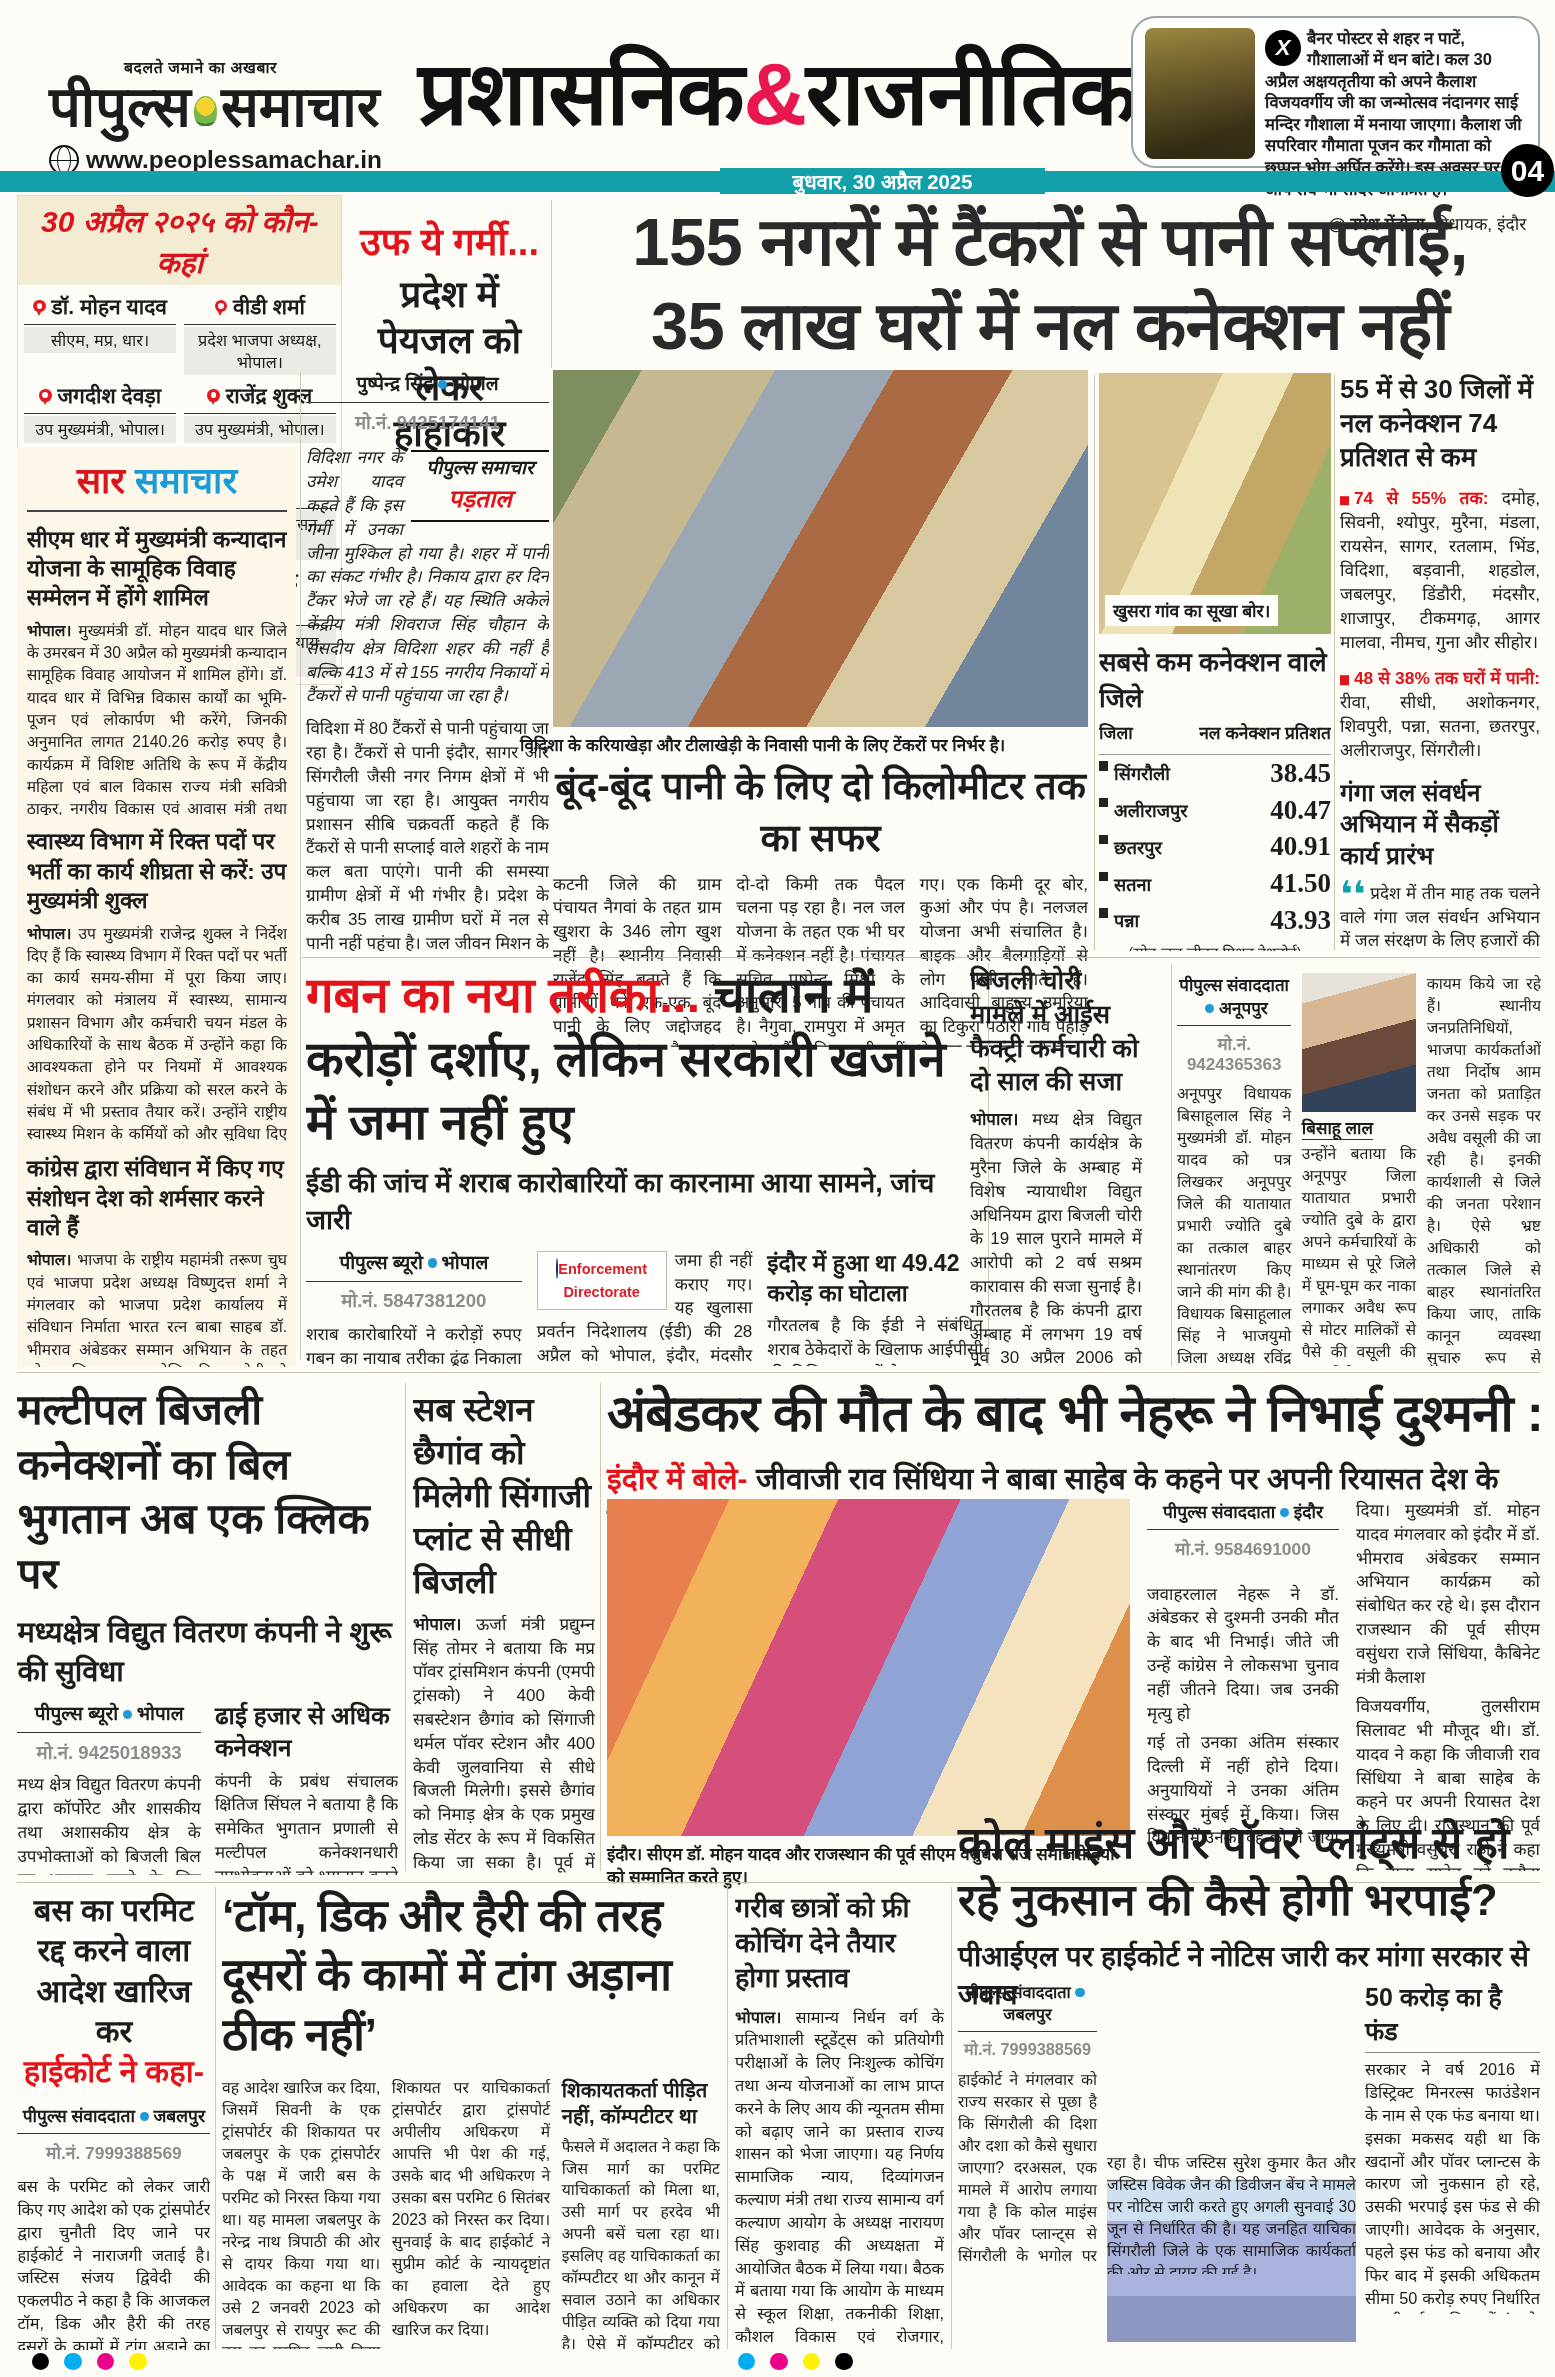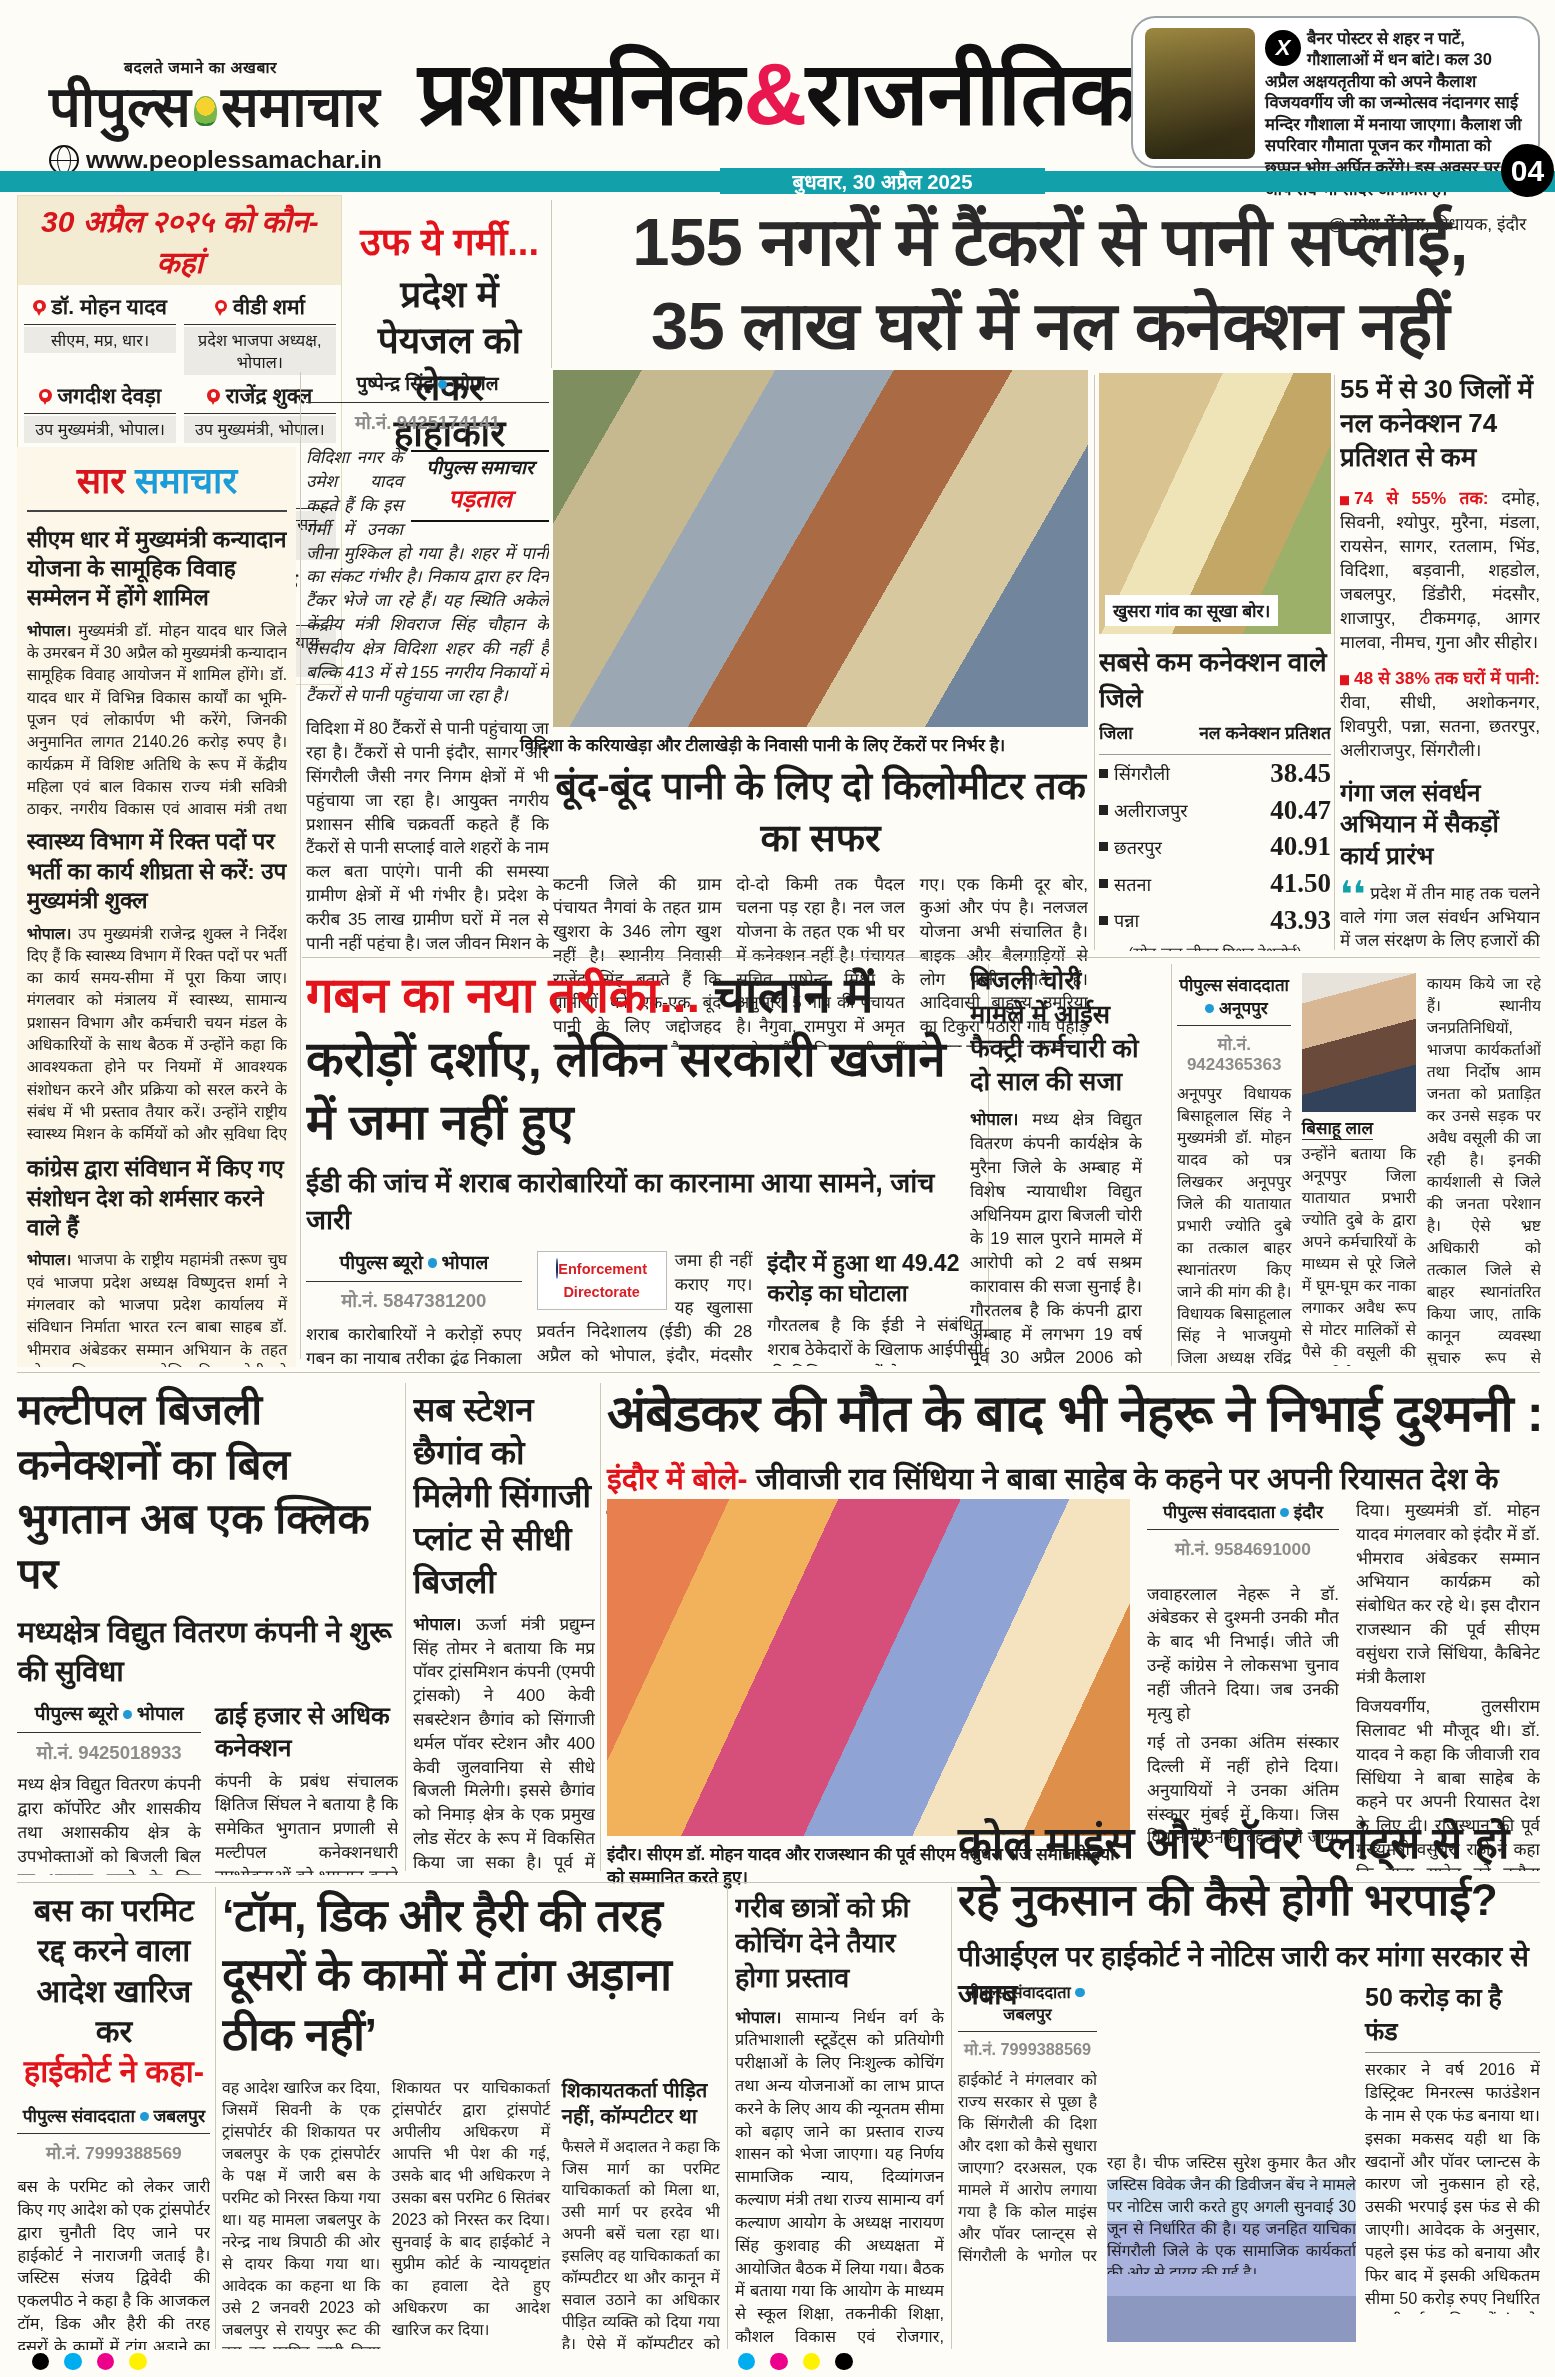--- a/index.html
+++ b/index.html
@@ -63,21 +63,21 @@
   .ph-tanker{background:linear-gradient(120deg,#7d8f5a 0 12%,#c9b98a 12% 30%,#9aa7b4 30% 46%,#b0693f 46% 62%,#d9c89a 62% 78%,#6f86a0 78%);filter:saturate(.9)}
   .ph-bore{background:linear-gradient(115deg,#d9c491 0 35%,#efe3b8 35% 55%,#c2a766 55% 75%,#9db06a 75%)}
   .ph-bisahu{background:linear-gradient(165deg,#e7e3da 0 18%,#d8b894 18% 45%,#6a4a3a 45% 72%,#31425a 72%)}
   .ph-event{background:linear-gradient(115deg,#e87f4f 0 18%,#f2b25c 18% 34%,#d54f7a 34% 52%,#8fa3d4 52% 68%,#f5e3c0 68% 84%,#de8f4a 84%)}
   .ph-court{background:linear-gradient(180deg,#cfe0f0 0 26%,#a9b2dd 26% 72%,#8c98c0 72%)}
   .cap-inside{position:absolute;left:5.8px;bottom:8.1px;background:#fff;padding:3.5px 8.1px;font-size:17.4px;font-weight:800}
   
   .dt-title{font-size:26px;font-weight:800;margin:9.3px 0 4.6px}
   .dt-head{display:flex;justify-content:space-between;font-size:17.4px;font-weight:700;border-bottom:1.2px solid #999;padding-bottom:10px}
   .dt-row{display:flex;justify-content:space-between;align-items:center;padding:2.9px 0}
-  .dt-row .d{font-size:18px;font-weight:400;display:flex;gap:5.8px;align-items:center}
+  .dt-row .d{font-size:18px;font-weight:700;display:flex;gap:5.8px;align-items:flex-start}
   .sq{width:9.3px;height:9.3px;background:#222;display:inline-block}
   .dt-row .v{font-family:"Liberation Serif","DejaVu Serif",serif;font-size:27px;font-weight:700}
   .dt-src{font-size:15px;text-align:center;margin-top:3.5px}
   .quo{color:#12a1ab;font-size:37px;font-weight:800;line-height:.5;display:inline-block;transform:translateY(8.1px);margin-right:4.6px}
   
   .lc-title{font-size:26px;font-weight:800;line-height:1.3}
   .bullet{margin-top:11.6px;font-size:17.4px;line-height:1.38}
   .bullet .lbl{color:#e2131b;font-weight:800}
   .bullet .sq{background:#e2131b;margin-right:4.6px;transform:translateY(1.2px)}
   

